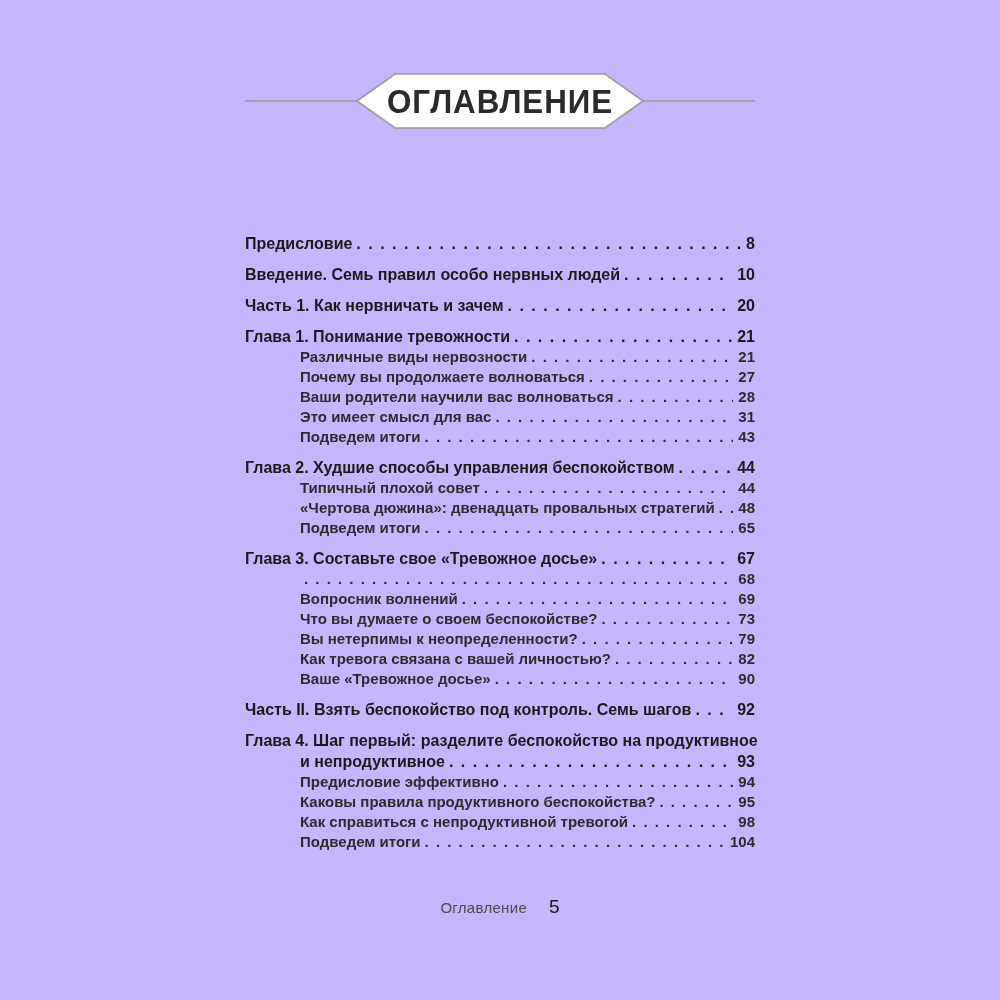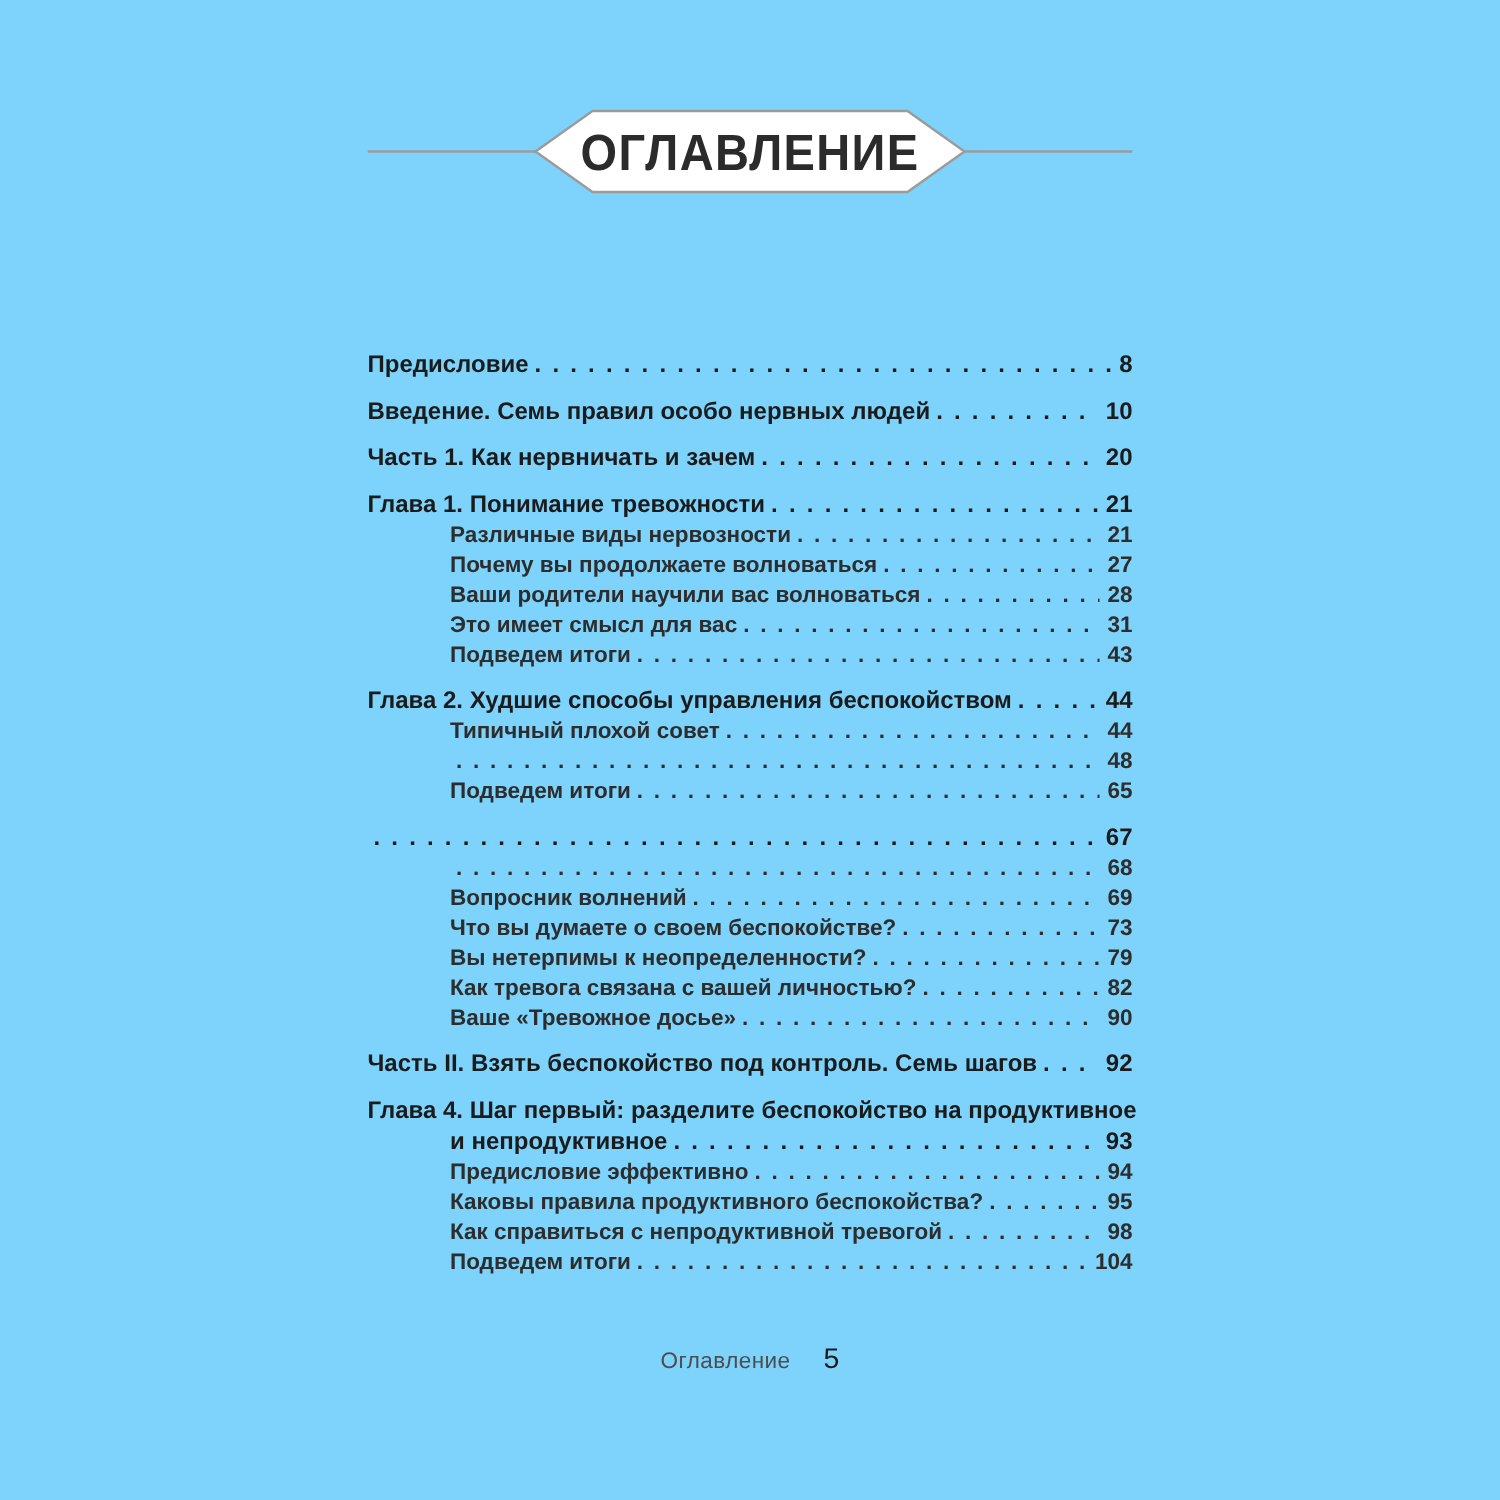--- a/index.html
+++ b/index.html
@@ -5,21 +5,21 @@
   html, body { margin: 0; padding: 0; }
   body {
     width: 1000px; height: 1000px;
     background: #ffffff;
     font-family: "Liberation Sans", sans-serif;
     color: #2d2d2d;
   }
   .page {
     position: relative;
     width: 1000px; height: 1000px;
-    background: #7dd3fc;
+    background: #c4b5fd;
     overflow: hidden;
   }
   .header-band {
     position: absolute;
     top: 64px; left: 245px;
     width: 510px; height: 74px;
   }
   .header-band svg { display: block; }
   .hex-title {
     font-family: "Liberation Sans", sans-serif;
@@ -150,31 +150,33 @@
       <span class="pagenum">44</span>
     </div>
 
     <div class="row indent">
       <span class="label">Типичный плохой совет</span>
       <span class="leader">. . . . . . . . . . . . . . . . . . . . . . . . . . . . . . . . . . . . . . . . . . . . . . . . . . . . . . . . . . . . . . . . . . . . . . . . . . . . . . . . . . . . . . . . . . . . . . . . . . . . . . . . . . . . . . . . . . . . . . . . . . . . . . . . . . </span>
       <span class="pagenum">44</span>
     </div>
 
     <div class="row indent">
+      <span class="label">«Чертова дюжина»: двенадцать провальных стратегий</span>
       <span class="leader">. . . . . . . . . . . . . . . . . . . . . . . . . . . . . . . . . . . . . . . . . . . . . . . . . . . . . . . . . . . . . . . . . . . . . . . . . . . . . . . . . . . . . . . . . . . . . . . . . . . . . . . . . . . . . . . . . . . . . . . . . . . . . . . . . . </span>
       <span class="pagenum">48</span>
     </div>
 
     <div class="row indent">
       <span class="label">Подведем итоги</span>
       <span class="leader">. . . . . . . . . . . . . . . . . . . . . . . . . . . . . . . . . . . . . . . . . . . . . . . . . . . . . . . . . . . . . . . . . . . . . . . . . . . . . . . . . . . . . . . . . . . . . . . . . . . . . . . . . . . . . . . . . . . . . . . . . . . . . . . . . . </span>
       <span class="pagenum">65</span>
     </div>
 
     <div class="row bold gap">
+      <span class="label">Глава 3. Составьте свое «Тревожное досье»</span>
       <span class="leader">. . . . . . . . . . . . . . . . . . . . . . . . . . . . . . . . . . . . . . . . . . . . . . . . . . . . . . . . . . . . . . . . . . . . . . . . . . . . . . . . . . . . . . . . . . . . . . . . . . . . . . . . . . . . . . . . . . . . . . . . . . . . . . . . . . </span>
       <span class="pagenum">67</span>
     </div>
 
     <div class="row indent">
       <span class="leader">. . . . . . . . . . . . . . . . . . . . . . . . . . . . . . . . . . . . . . . . . . . . . . . . . . . . . . . . . . . . . . . . . . . . . . . . . . . . . . . . . . . . . . . . . . . . . . . . . . . . . . . . . . . . . . . . . . . . . . . . . . . . . . . . . . </span>
       <span class="pagenum">68</span>
     </div>
 
 

